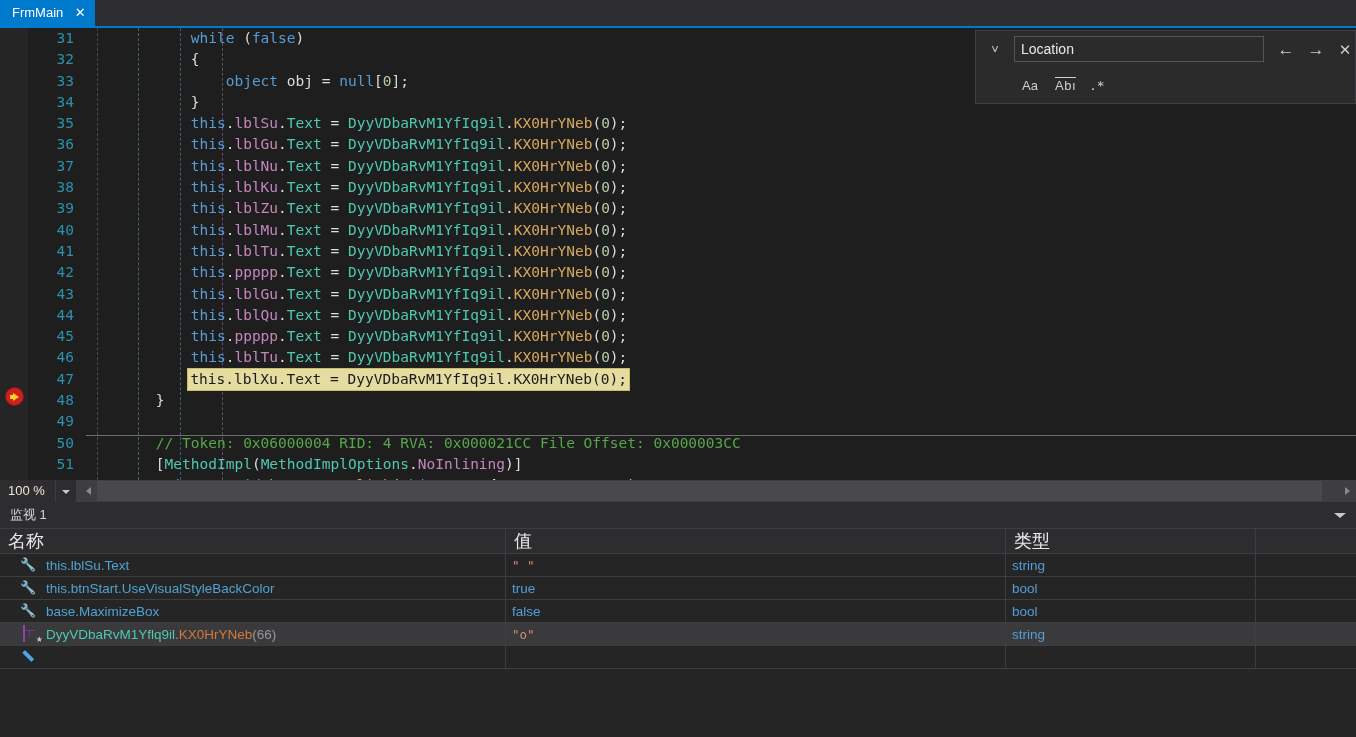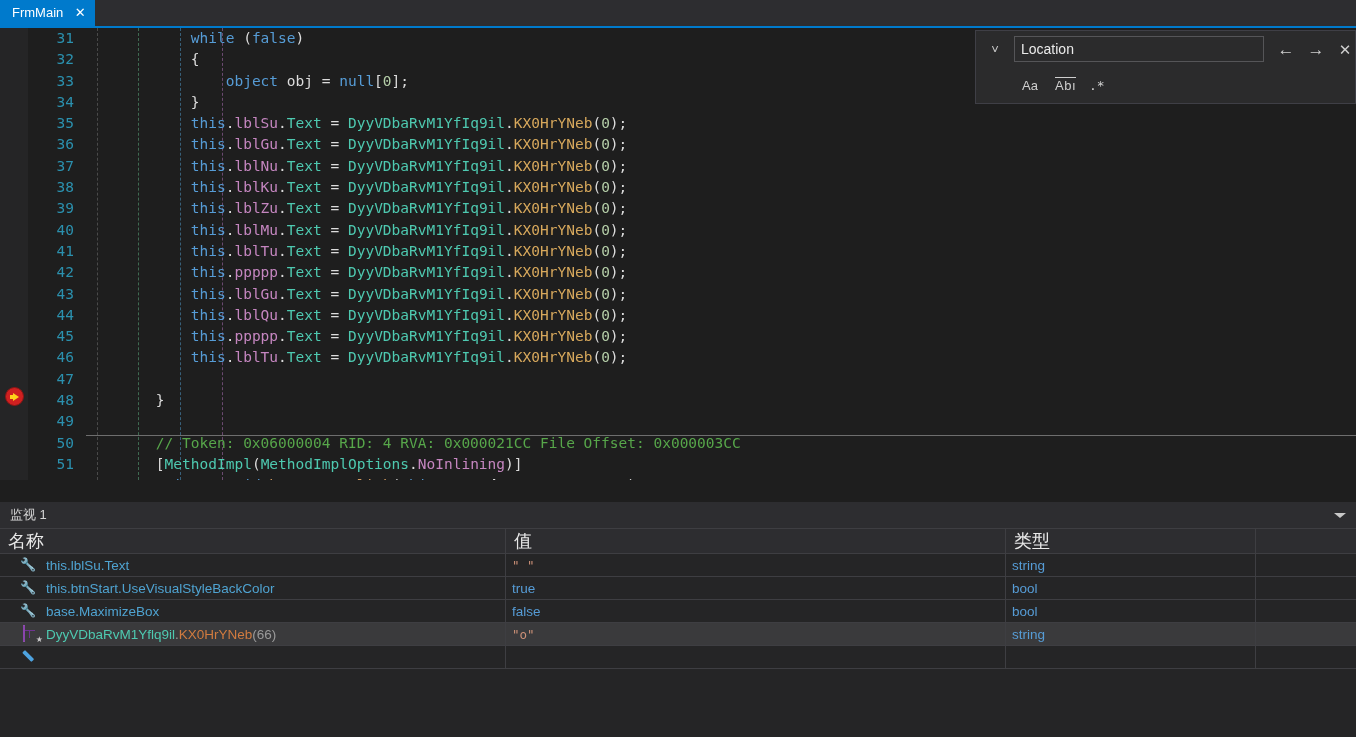--- a/index.html
+++ b/index.html
@@ -329,21 +329,21 @@
         <div class="line"><span class="lineno">37</span><span class="linetext"><span class="pun">            </span><span class="kw">this</span><span class="pun">.</span><span class="fld">lblNu</span><span class="pun">.</span><span class="prop">Text</span><span class="pun"> = </span><span class="ty">DyyVDbaRvM1YfIq9il</span><span class="pun">.</span><span class="mth">KX0HrYNeb</span><span class="pun">(</span><span class="num">0</span><span class="pun">);</span></span></div>
         <div class="line"><span class="lineno">38</span><span class="linetext"><span class="pun">            </span><span class="kw">this</span><span class="pun">.</span><span class="fld">lblKu</span><span class="pun">.</span><span class="prop">Text</span><span class="pun"> = </span><span class="ty">DyyVDbaRvM1YfIq9il</span><span class="pun">.</span><span class="mth">KX0HrYNeb</span><span class="pun">(</span><span class="num">0</span><span class="pun">);</span></span></div>
         <div class="line"><span class="lineno">39</span><span class="linetext"><span class="pun">            </span><span class="kw">this</span><span class="pun">.</span><span class="fld">lblZu</span><span class="pun">.</span><span class="prop">Text</span><span class="pun"> = </span><span class="ty">DyyVDbaRvM1YfIq9il</span><span class="pun">.</span><span class="mth">KX0HrYNeb</span><span class="pun">(</span><span class="num">0</span><span class="pun">);</span></span></div>
         <div class="line"><span class="lineno">40</span><span class="linetext"><span class="pun">            </span><span class="kw">this</span><span class="pun">.</span><span class="fld">lblMu</span><span class="pun">.</span><span class="prop">Text</span><span class="pun"> = </span><span class="ty">DyyVDbaRvM1YfIq9il</span><span class="pun">.</span><span class="mth">KX0HrYNeb</span><span class="pun">(</span><span class="num">0</span><span class="pun">);</span></span></div>
         <div class="line"><span class="lineno">41</span><span class="linetext"><span class="pun">            </span><span class="kw">this</span><span class="pun">.</span><span class="fld">lblTu</span><span class="pun">.</span><span class="prop">Text</span><span class="pun"> = </span><span class="ty">DyyVDbaRvM1YfIq9il</span><span class="pun">.</span><span class="mth">KX0HrYNeb</span><span class="pun">(</span><span class="num">0</span><span class="pun">);</span></span></div>
         <div class="line"><span class="lineno">42</span><span class="linetext"><span class="pun">            </span><span class="kw">this</span><span class="pun">.</span><span class="fld">ppppp</span><span class="pun">.</span><span class="prop">Text</span><span class="pun"> = </span><span class="ty">DyyVDbaRvM1YfIq9il</span><span class="pun">.</span><span class="mth">KX0HrYNeb</span><span class="pun">(</span><span class="num">0</span><span class="pun">);</span></span></div>
         <div class="line"><span class="lineno">43</span><span class="linetext"><span class="pun">            </span><span class="kw">this</span><span class="pun">.</span><span class="fld">lblGu</span><span class="pun">.</span><span class="prop">Text</span><span class="pun"> = </span><span class="ty">DyyVDbaRvM1YfIq9il</span><span class="pun">.</span><span class="mth">KX0HrYNeb</span><span class="pun">(</span><span class="num">0</span><span class="pun">);</span></span></div>
         <div class="line"><span class="lineno">44</span><span class="linetext"><span class="pun">            </span><span class="kw">this</span><span class="pun">.</span><span class="fld">lblQu</span><span class="pun">.</span><span class="prop">Text</span><span class="pun"> = </span><span class="ty">DyyVDbaRvM1YfIq9il</span><span class="pun">.</span><span class="mth">KX0HrYNeb</span><span class="pun">(</span><span class="num">0</span><span class="pun">);</span></span></div>
         <div class="line"><span class="lineno">45</span><span class="linetext"><span class="pun">            </span><span class="kw">this</span><span class="pun">.</span><span class="fld">ppppp</span><span class="pun">.</span><span class="prop">Text</span><span class="pun"> = </span><span class="ty">DyyVDbaRvM1YfIq9il</span><span class="pun">.</span><span class="mth">KX0HrYNeb</span><span class="pun">(</span><span class="num">0</span><span class="pun">);</span></span></div>
         <div class="line"><span class="lineno">46</span><span class="linetext"><span class="pun">            </span><span class="kw">this</span><span class="pun">.</span><span class="fld">lblTu</span><span class="pun">.</span><span class="prop">Text</span><span class="pun"> = </span><span class="ty">DyyVDbaRvM1YfIq9il</span><span class="pun">.</span><span class="mth">KX0HrYNeb</span><span class="pun">(</span><span class="num">0</span><span class="pun">);</span></span></div>
-        <div class="line"><span class="lineno">47</span></div>
+        <div class="line"><span class="lineno">47</span><span class="linetext hl" style="left: 190.4px;"><span class="pun">this.lblXu.Text = DyyVDbaRvM1YfIq9il.KX0HrYNeb(0);</span></span></div>
         <div class="line"><span class="lineno">48</span><span class="linetext"><span class="pun">        }</span></span></div>
         <div class="line"><span class="lineno">49</span><span class="linetext"><span class="pun"></span></span></div>
         <div class="line"><span class="lineno">50</span><span class="linetext"><span class="pun">        </span><span class="cmt">// Token: 0x06000004 RID: 4 RVA: 0x000021CC File Offset: 0x000003CC</span></span></div>
         <div class="line"><span class="lineno">51</span><span class="linetext"><span class="pun">        [</span><span class="attr">MethodImpl</span><span class="pun">(</span><span class="attr">MethodImplOptions</span><span class="pun">.</span><span class="purpleA">NoInlining</span><span class="pun">)]</span></span></div>
         <div class="line"><span class="lineno">52</span><span class="linetext"><span class="pun">        </span><span class="kw">private</span><span class="pun"> </span><span class="kw">void</span><span class="pun"> </span><span class="orangeM">btnStart_Click</span><span class="pun">(</span><span class="kw">object</span><span class="pun"> </span><span class="bold">sender</span><span class="pun">, </span><span class="ty">EventArgs</span><span class="pun"> </span><span class="bold">e</span><span class="pun">)</span></span></div>
       </div>
 
     <div class="collapse-rule"></div>
 
     <div class="bp-glyph">
@@ -359,20 +359,29 @@
       <div class="find-nav find-next">→</div>
       <div class="find-nav find-close">✕</div>
     </div>
     <div class="find-row2">
       <div class="find-opt opt-case">Aa</div>
       <div class="find-opt opt-word">Abı</div>
       <div class="find-opt opt-regex">.*</div>
     </div>
   </div>
 
+  <div class="editor-bottom">
+    <div class="zoom-box">100 %</div>
+    <div class="zoom-drop"></div>
+    <div class="hscroll-track">
+      <div class="hs-left"></div>
+      <div class="hs-thumb"></div>
+      <div class="hs-right"></div>
+    </div>
+  </div>
 
   <div class="watch-panel">
     <div class="watch-titlebar">
       <div class="watch-title">监视 1</div>
       <div class="watch-gripper"></div>
       <div class="watch-menu"></div>
     </div>
     <div class="watch-grid" id="watch-grid">
         <div class="wrow header">
           <div class="wcell c-name">名称</div>

